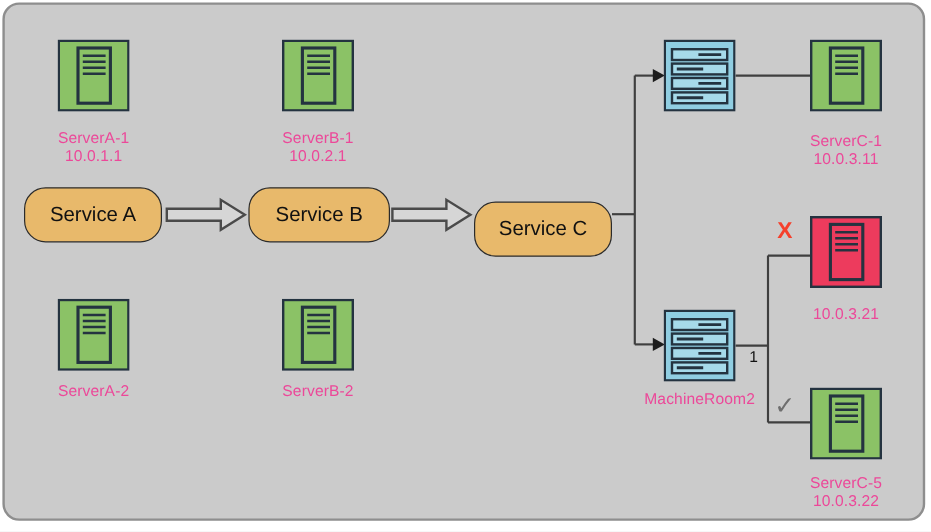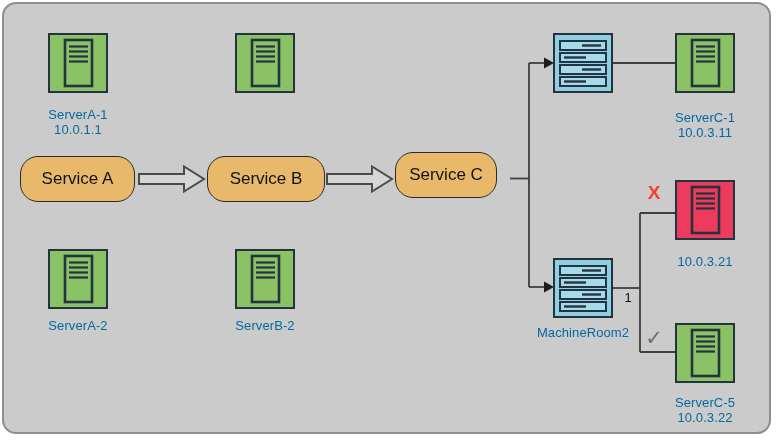--- a/index.html
+++ b/index.html
@@ -42,21 +42,21 @@
   .server-slat   { stroke: #243340; stroke-width: 2.2; }
   .mr-fill  { fill: var(--machine-room, #90cee2); stroke: #243340; stroke-width: 2; }
   .mr-bar   { fill: var(--machine-room-bar, #a6daea); stroke: #243340; stroke-width: 2; }
   .mr-line  { stroke: #243340; stroke-width: 2.4; }
   .label {
     position: absolute;
     width: 140px;
     text-align: center;
     font-size: 13px;
     line-height: 15px;
-    color: #0369a1;
+    color: #ec4899;
     letter-spacing: 0.1px;
   }
   .service {
     position: absolute;
     height: 46px;
     background: var(--service, #e8b96b);
     border: 1.6px solid #2b2b2b;
     border-radius: 18px;
     box-sizing: border-box;
     display: flex;
@@ -137,20 +137,24 @@
   <div class="node" style="left:235px;top:33px">
     <svg viewBox="0 0 60 60">
       <rect class="server-fill" x="1" y="1" width="58" height="58"></rect>
       <rect class="server-tower" x="17" y="7" width="27" height="46"></rect>
       <line class="server-slat" x1="21" y1="13.5" x2="40" y2="13.5"></line>
       <line class="server-slat" x1="21" y1="18.5" x2="40" y2="18.5"></line>
       <line class="server-slat" x1="21" y1="23.5" x2="40" y2="23.5"></line>
       <line class="server-slat" x1="21" y1="28.5" x2="40" y2="28.5"></line>
     </svg>
   </div>
+  <div class="label" style="left:195px;top:107px">
+    <div>ServerB-1</div>
+    <div>10.0.2.1</div>
+  </div>
 
   <div class="node" style="left:48px;top:249px">
     <svg viewBox="0 0 60 60">
       <rect class="server-fill" x="1" y="1" width="58" height="58"></rect>
       <rect class="server-tower" x="17" y="7" width="27" height="46"></rect>
       <line class="server-slat" x1="21" y1="13.5" x2="40" y2="13.5"></line>
       <line class="server-slat" x1="21" y1="18.5" x2="40" y2="18.5"></line>
       <line class="server-slat" x1="21" y1="23.5" x2="40" y2="23.5"></line>
       <line class="server-slat" x1="21" y1="28.5" x2="40" y2="28.5"></line>
     </svg>
@@ -247,20 +251,20 @@
   <div class="label" style="left:513px;top:325px">
     <div>MachineRoom2</div>
   </div>
 
   <div class="service" style="left:20px;top:156px;width:115px">
     <span>Service A</span>
   </div>
   <div class="service" style="left:207px;top:156px;width:118px">
     <span>Service B</span>
   </div>
-  <div class="service" style="left:395px;top:152px;width:102px">
+  <div class="service" style="left:395px;top:168px;width:115px">
     <span>Service C</span>
   </div>
 
   <div class="mark mark-fail" style="left:644px;top:182px;width:20px">X</div>
   <div class="mark mark-ok" style="left:643px;top:326px;width:22px">✓</div>
   <div class="mark mark-branch" style="left:620px;top:290px;width:16px">1</div>
 </div>
 
 </body></html>

